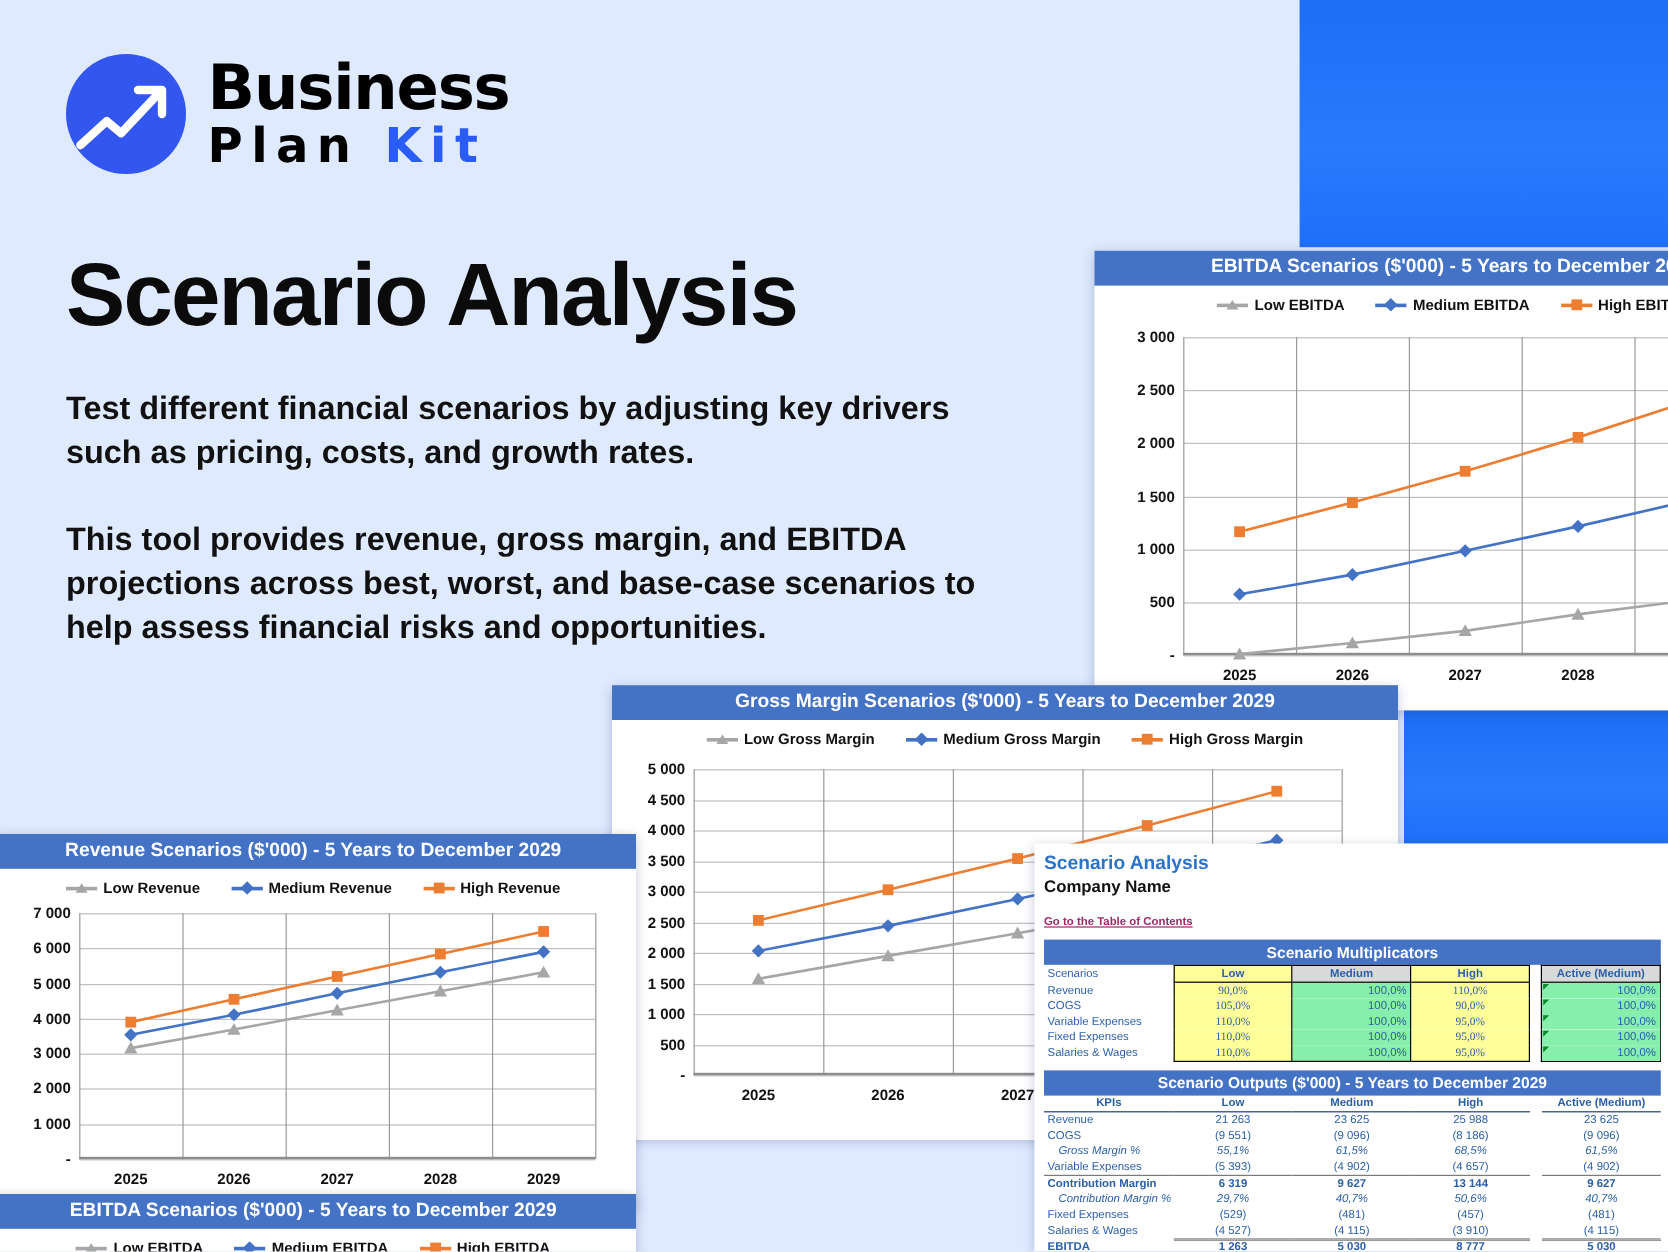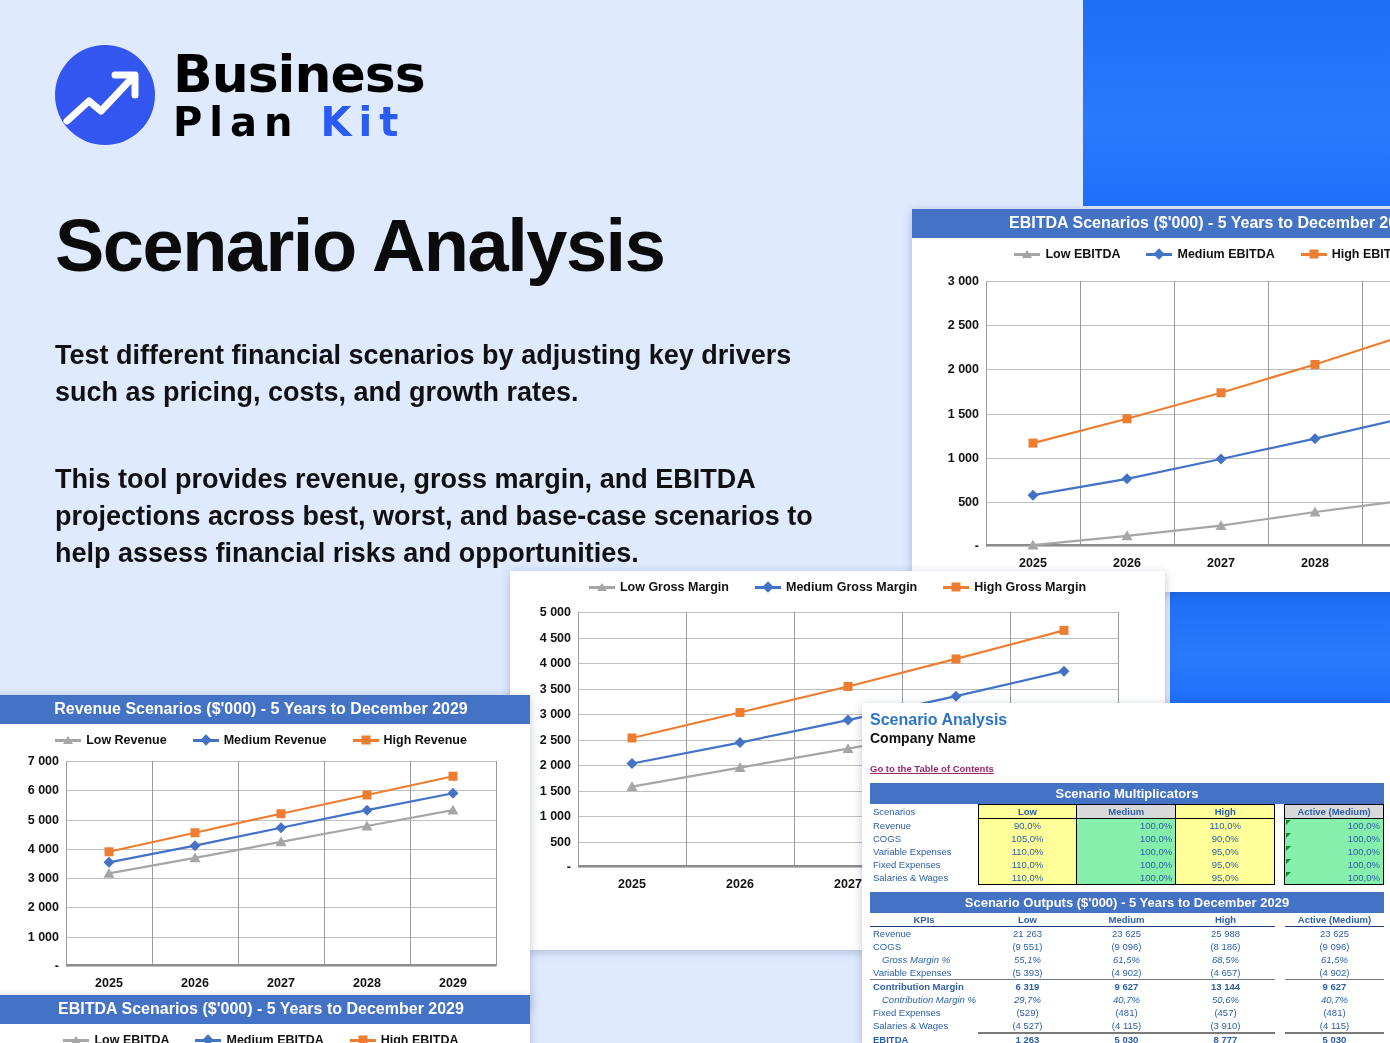--- a/index.html
+++ b/index.html
@@ -18,21 +18,21 @@
   #hero { position:absolute; left:55px; top:45px; width:800px; }
   #logo-row { display:flex; align-items:center; gap:18px; }
   #logo-mark { width:100px; height:100px; border-radius:50%; background:#3355f0; position:relative; flex:0 0 auto; }
   #logo-mark svg { position:absolute; left:0; top:0; }
   #logo-text { line-height:1; }
   #logo-line1 { font-size:52px; font-weight:bold; letter-spacing:-1px; color:#000; font-family:"DejaVu Sans", sans-serif; }
   #logo-line2 { font-size:40px; font-weight:bold; letter-spacing:7px; color:#000; font-family:"DejaVu Sans", sans-serif; margin-top:2px; }
   #logo-line2 .kit { color:#2b5bf5; }
 
   #page-title { margin-top:58px; font-size:74px; font-weight:bold; color:#0b0b0b; letter-spacing:-1.5px; font-family:"Liberation Sans", sans-serif; }
-  .para { margin-top:49px; font-size:27px; line-height:1.38; color:#111; font-weight:bold; max-width:790px; }
+  .para { margin-top:34px; font-size:27px; line-height:1.38; color:#111; font-weight:bold; max-width:790px; }
   #para2 { }
 
   
   .card { position:absolute; background:#fff; box-shadow:0 2px 9px rgba(40,60,110,.28); }
   .card-title { background:#4472c4; color:#fff; font-weight:bold; text-align:center; font-size:16px; padding:5px 0 6px; white-space:nowrap; overflow:hidden; }
   .legend { display:flex; justify-content:center; gap:26px; padding:9px 0 2px; font-size:12.5px; font-weight:bold; color:#111; white-space:nowrap; }
   .lg { display:flex; align-items:center; gap:5px; }
   .lg .ln { width:26px; height:3px; display:inline-block; position:relative; }
   .lg .mk { position:absolute; left:50%; top:50%; transform:translate(-50%,-50%); }
   .mk.tri { width:0;height:0;border-left:5px solid transparent;border-right:5px solid transparent;border-bottom:8px solid #a6a6a6; }
@@ -67,21 +67,21 @@
   #sheet { position:absolute; left:862px; top:703px; width:528px; height:340px; background:#fff; box-shadow:0 2px 9px rgba(40,60,110,.28); padding:8px 0 0 8px; overflow:hidden; }
   #sheet-h1 { color:#2c74c9; font-size:16px; font-weight:bold; }
   #sheet-h2 { color:#111; font-size:14px; font-weight:bold; margin-top:1px; }
   #sheet-link { color:#9c2a6b; font-size:9.5px; font-weight:bold; text-decoration:underline; margin-top:17px; display:inline-block; }
   .band { background:#4472c4; color:#fff; font-weight:bold; text-align:center; font-size:13px; padding:3px 0; margin-top:7px; width:514px; }
   table.sx { border-collapse:collapse; font-size:9.5px; color:#2c5fa8; width:514px; table-layout:fixed; }
   table.sx td { padding:1px 3px; }
   .cname { text-align:left; width:108px; white-space:nowrap; }
   .hdr-y { background:#ffff99; border:1.4px solid #000; text-align:center; font-weight:bold; color:#2c5fa8; }
   .hdr-g { background:#d9d9d9; border:1.4px solid #000; text-align:center; font-weight:bold; color:#2c5fa8; }
-  .cell-y { background:#ffff99; border-left:1.4px solid #000; border-right:1.4px solid #000; text-align:center; }
+  .cell-y { background:#ffff99; border-left:1.4px solid #000; border-right:1.4px solid #000; text-align:center;font-family:Liberation Serif, serif; }
   .cell-g { background:#86efac; border-left:1.4px solid #000; border-right:1.4px solid #000; text-align:right; }
   .row-first td.cell-y, .row-first td.cell-g { border-top:1.4px solid #000; }
   .row-last td.cell-y, .row-last td.cell-g { border-bottom:1.4px solid #000; }
   .gap { width:10px; }
   .act { position:relative; }
   .act .flag { position:absolute; left:1px; top:1px; width:0;height:0;border-left:5px solid #0a8a2a;border-bottom:5px solid transparent; }
   .ohdr td { border-bottom:1.3px solid #1f3f80; font-weight:bold; text-align:center; padding-bottom:1px; }
   .ohdr td.cname { text-align:center; }
   .num { text-align:center; }
   .bold td { font-weight:bold; }
@@ -187,20 +187,21 @@
         <rect x="136.5" y="133.3" width="9" height="9" fill="#ed7d31"></rect>
         <rect x="230.5" y="107.24166666666665" width="9" height="9" fill="#ed7d31"></rect>
         <rect x="324.5" y="78.975" width="9" height="9" fill="#ed7d31"></rect>
         <rect x="418.5" y="48.5" width="9" height="9" fill="#ed7d31"></rect>
       </svg>
     </div>
   <div style="height:46px"></div>
 </div>
 
 <div class="card" id="card-gm">
+  <div class="card-title">Gross Margin Scenarios ($'000) - 5 Years to December 2029</div>
   <div class="legend">
     <span class="lg">
         <span class="ln" style="background:#a6a6a6">
           <span class="mk tri"></span>
         </span>
         <span>Low Gross Margin</span>
       </span>
     <span class="lg">
         <span class="ln" style="background:#4472c4">
           <span class="mk dia"></span>

